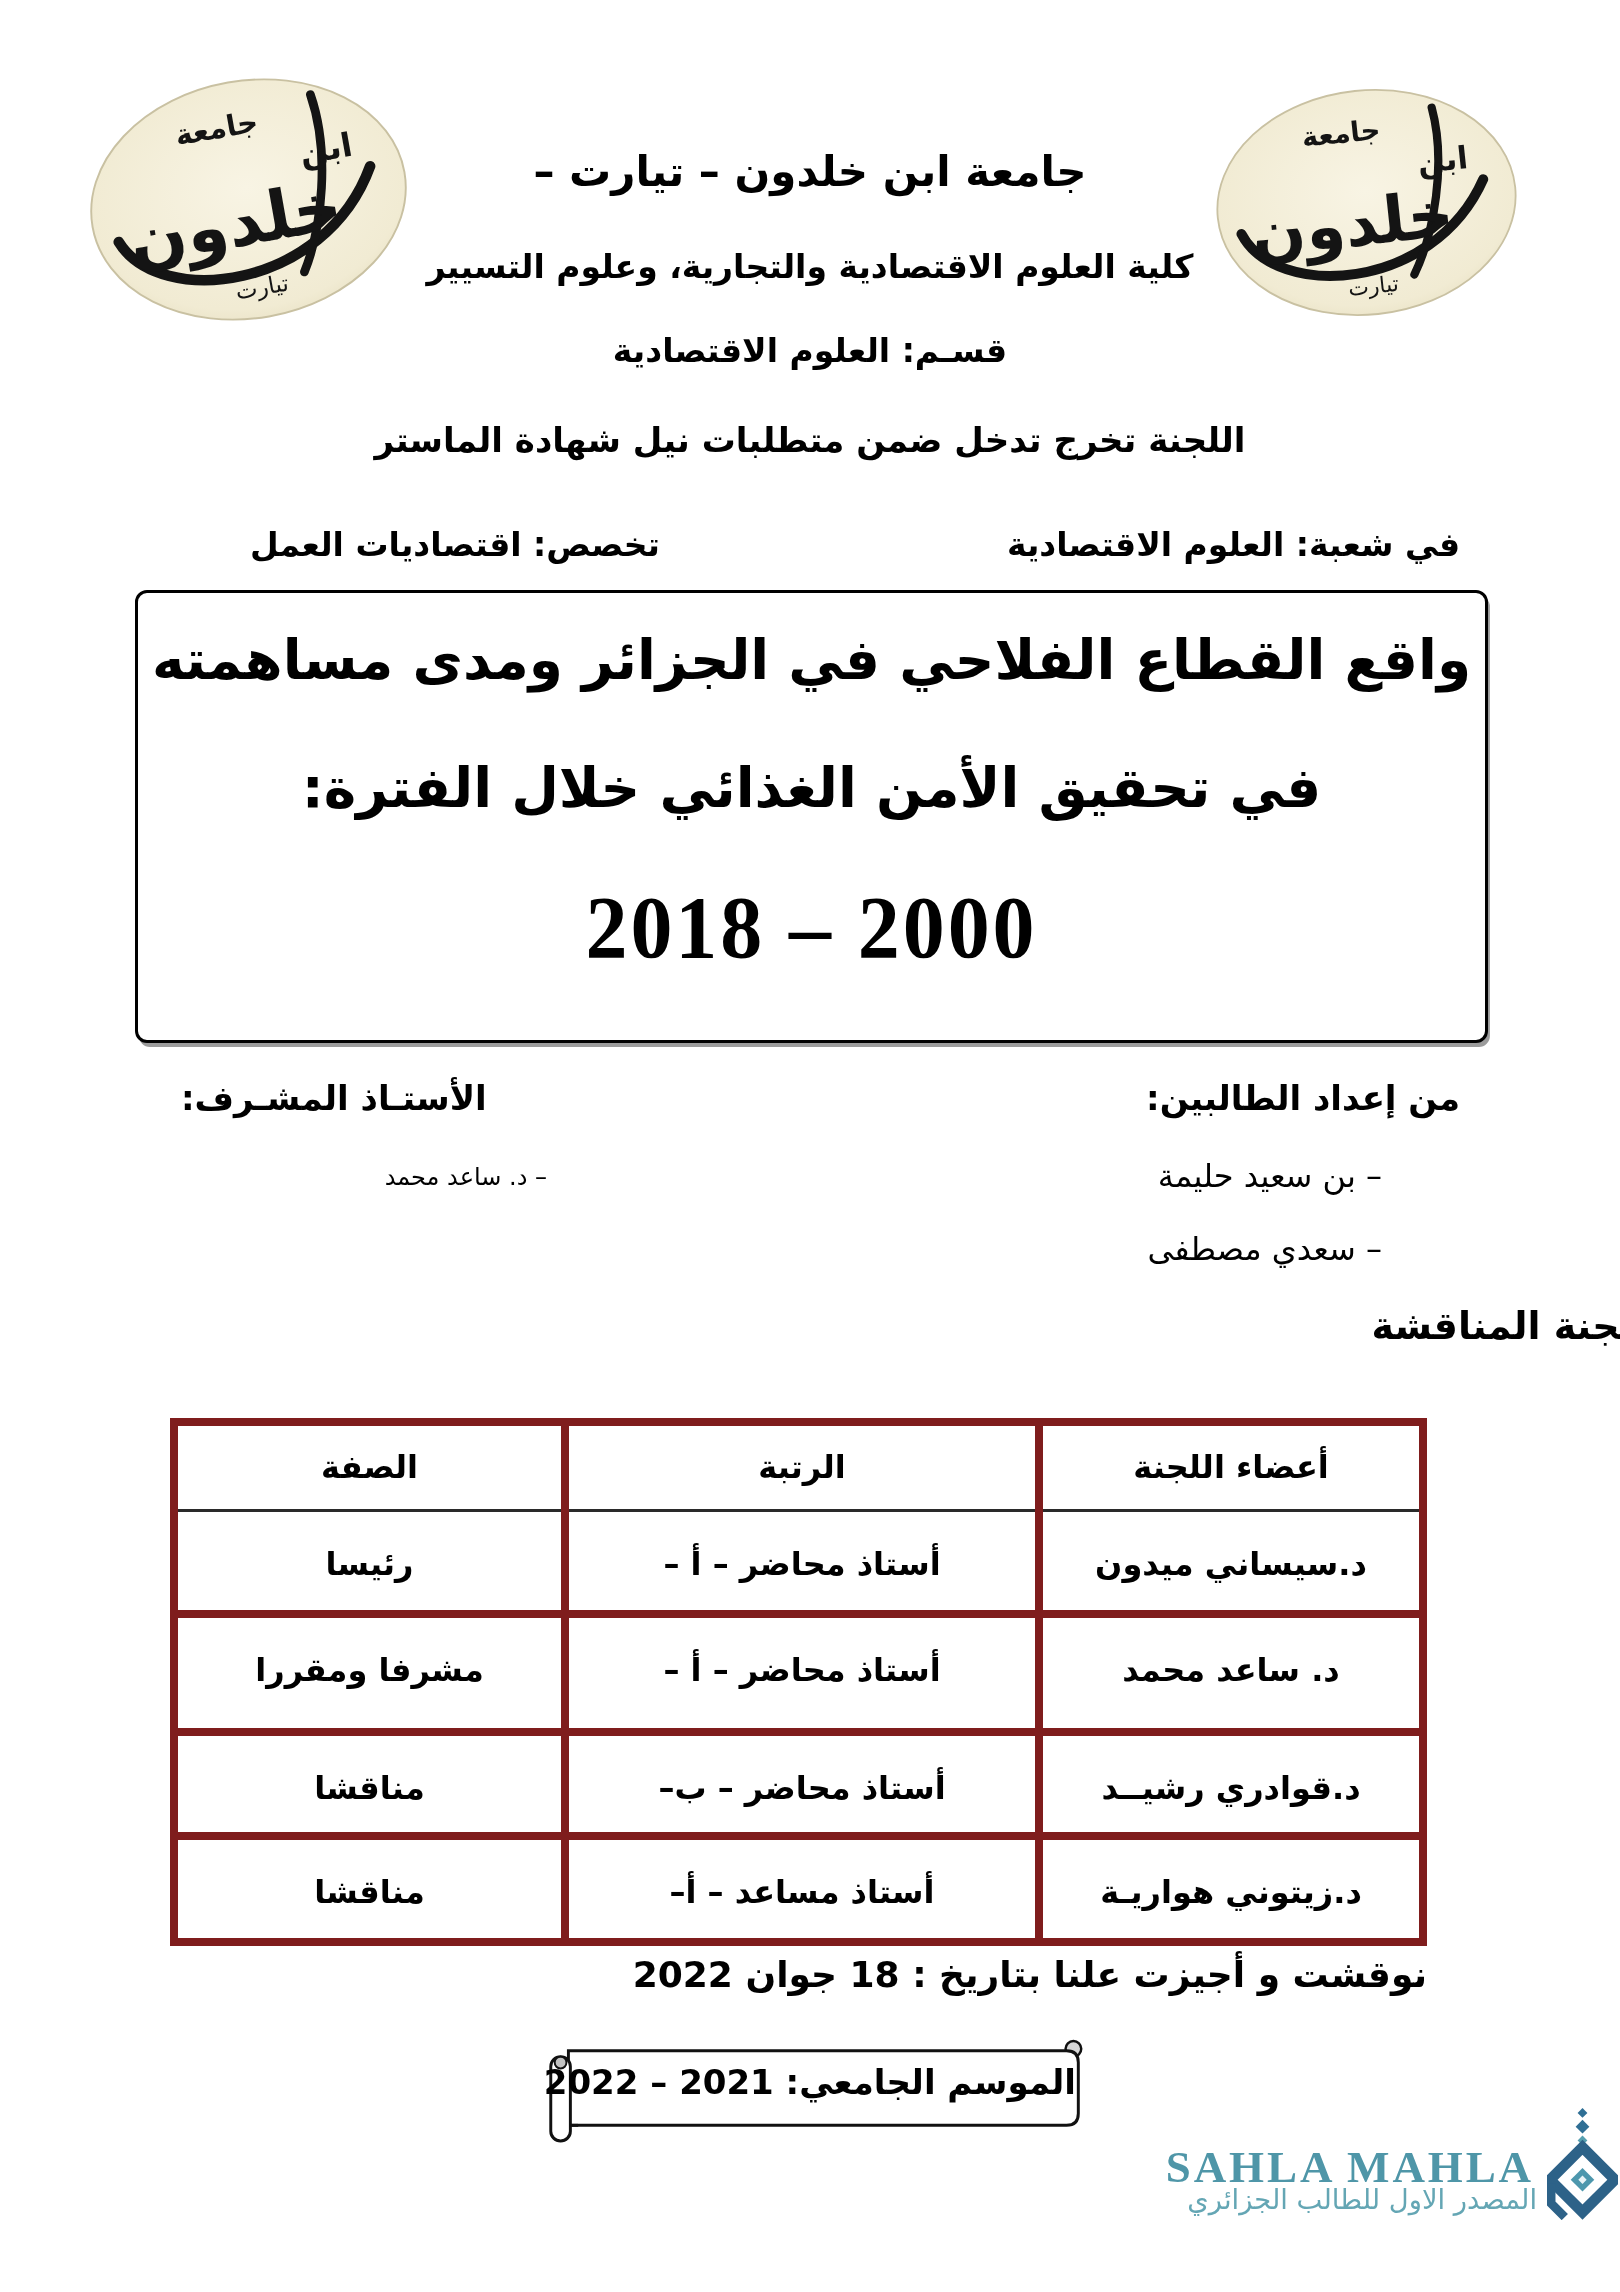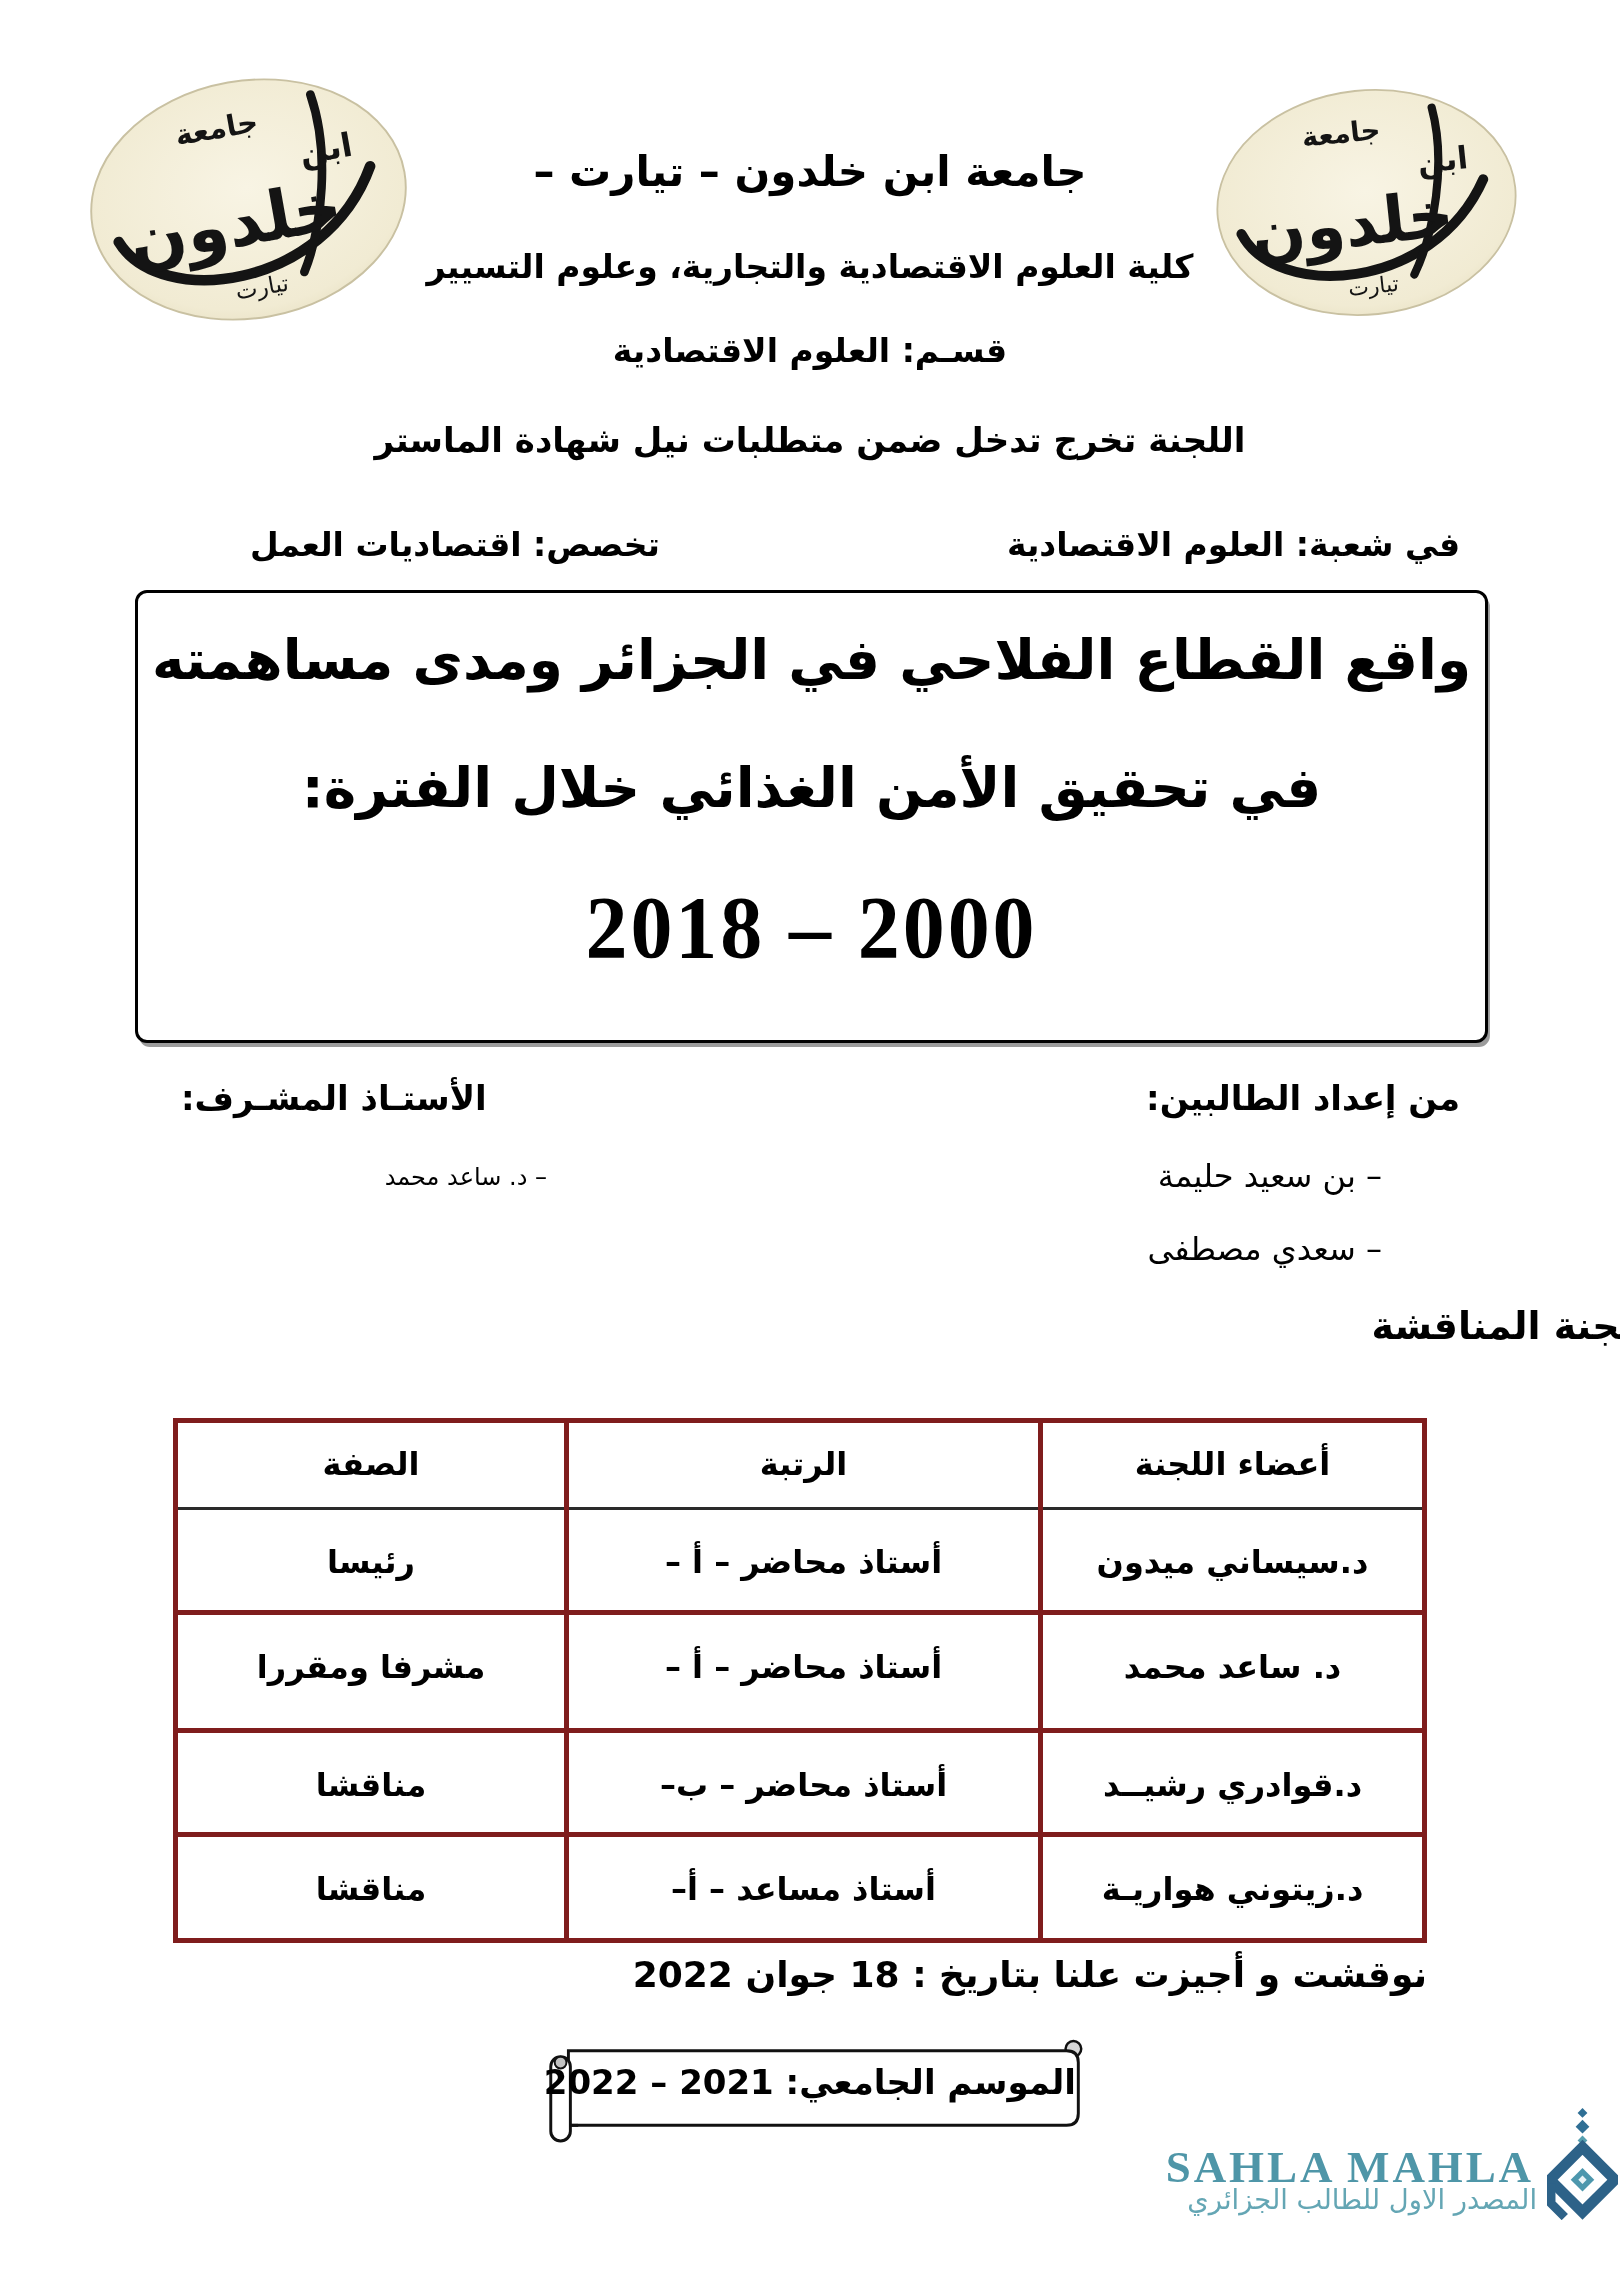--- a/index.html
+++ b/index.html
@@ -40,21 +40,21 @@
   .committee-heading{position:absolute;top:1304px;left:0;width:100%;font-size:38px;font-weight:bold;margin-left:14px;}
   table.committee{
     position:absolute;right:193px;top:1418px;width:1250px;height:519px;
     border-collapse:collapse;direction:rtl;table-layout:fixed;
     border:2.9px solid #1d1d1d;
   }
   table.committee col.c-member{width:384px;}
   table.committee col.c-rank{width:474px;}
   table.committee col.c-role{width:391px;}
   table.committee th,table.committee td{
-    border:5px solid #7f1d1d;text-align:center;vertical-align:top;
+    border:8px solid #7f1d1d;text-align:center;vertical-align:top;
     font-weight:bold;font-size:32px;padding:0;white-space:nowrap;
   }
   table.committee thead tr{height:88px;}
   table.committee thead th{padding-top:21.6px;border-bottom:3.9px solid #2a2a2a;}
   table.committee tbody td{padding-top:33px;border-top:2.9px solid #424242;border-radius:13px;}
   table.committee tbody tr.r1{height:104px;}
   table.committee tbody tr.r2{height:118px;}
   table.committee tbody tr.r3{height:104px;}
   table.committee tbody tr.r4{height:106px;}
   

